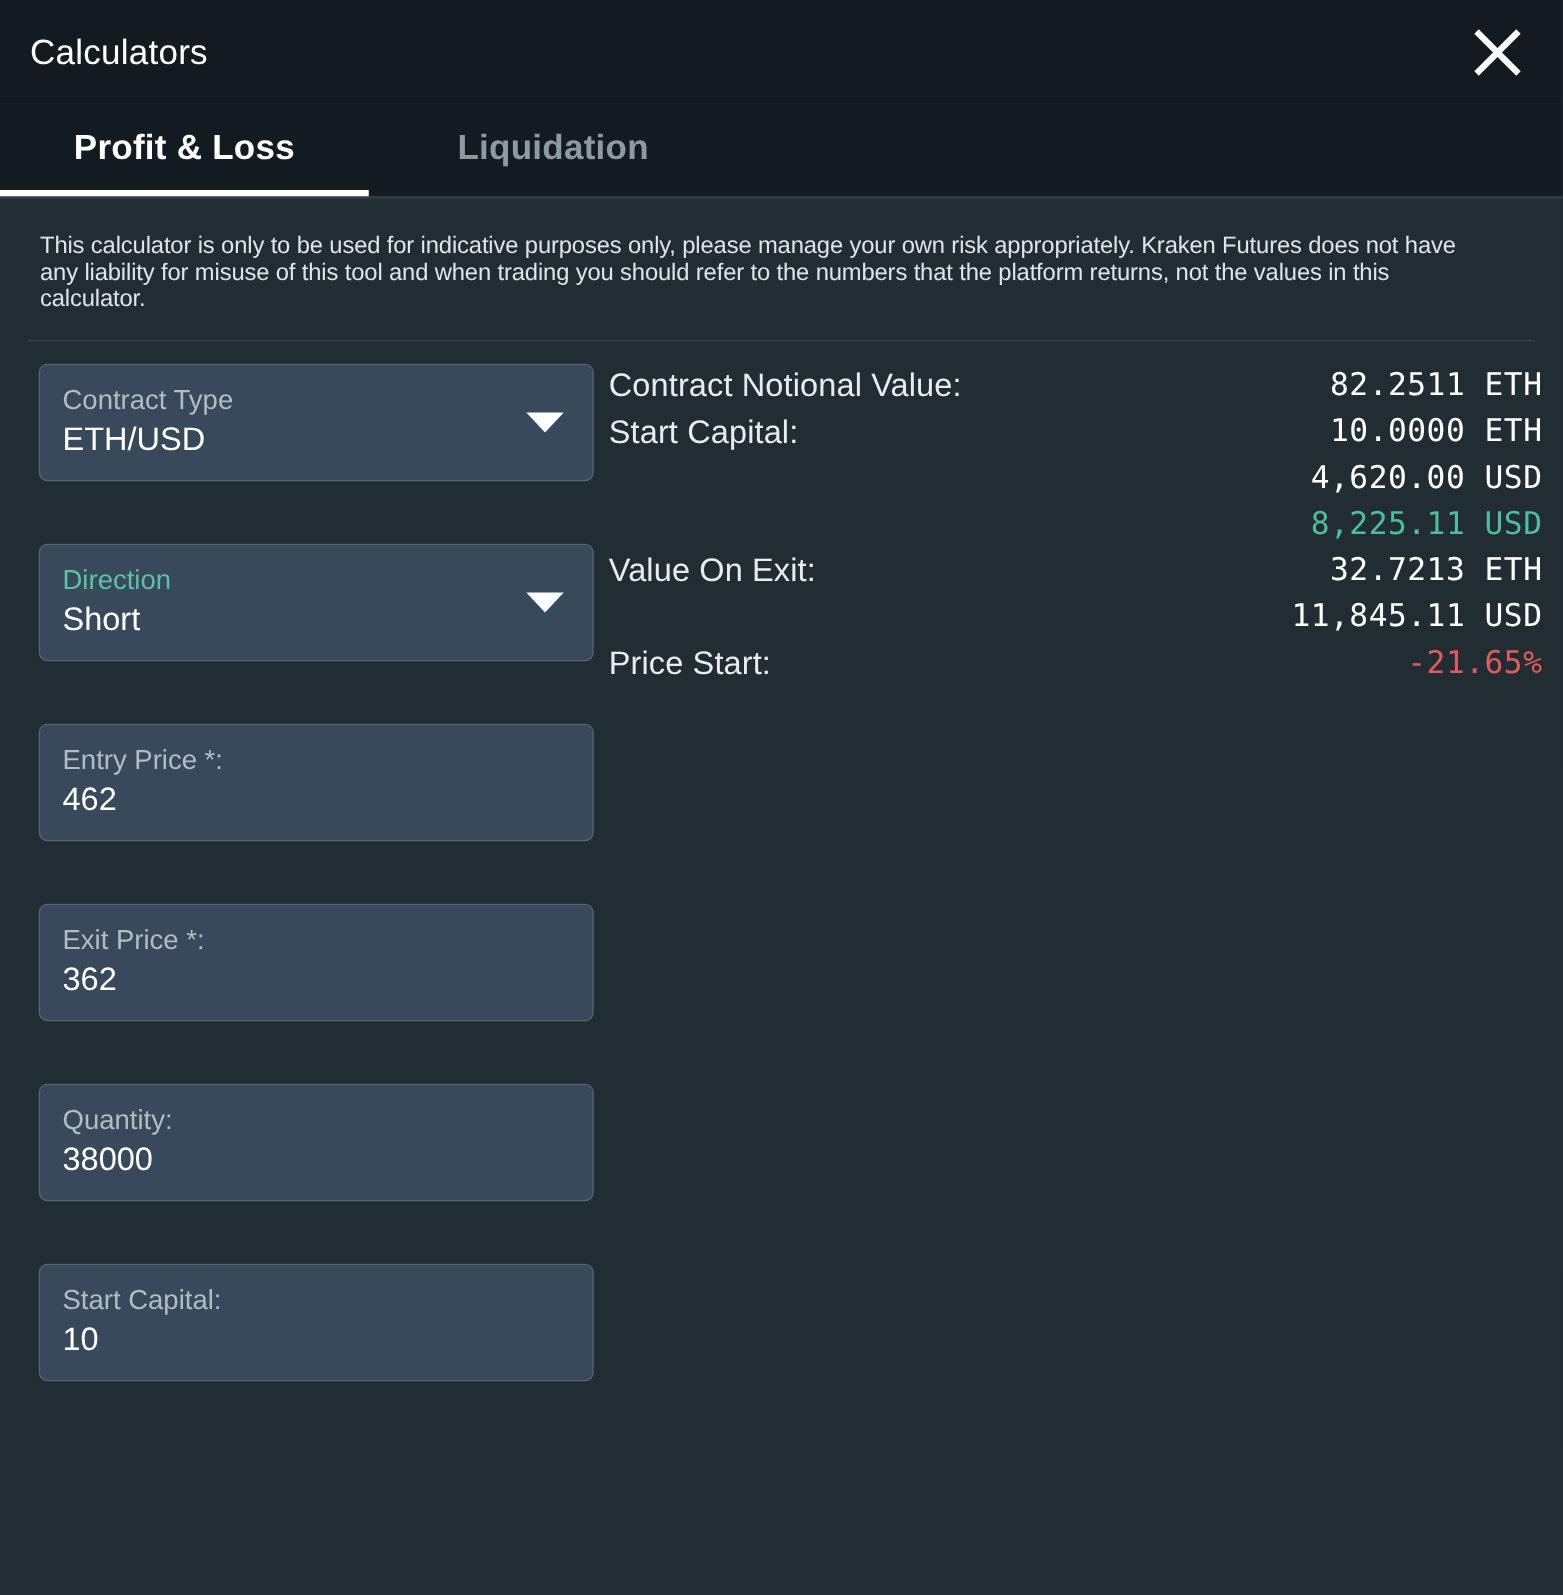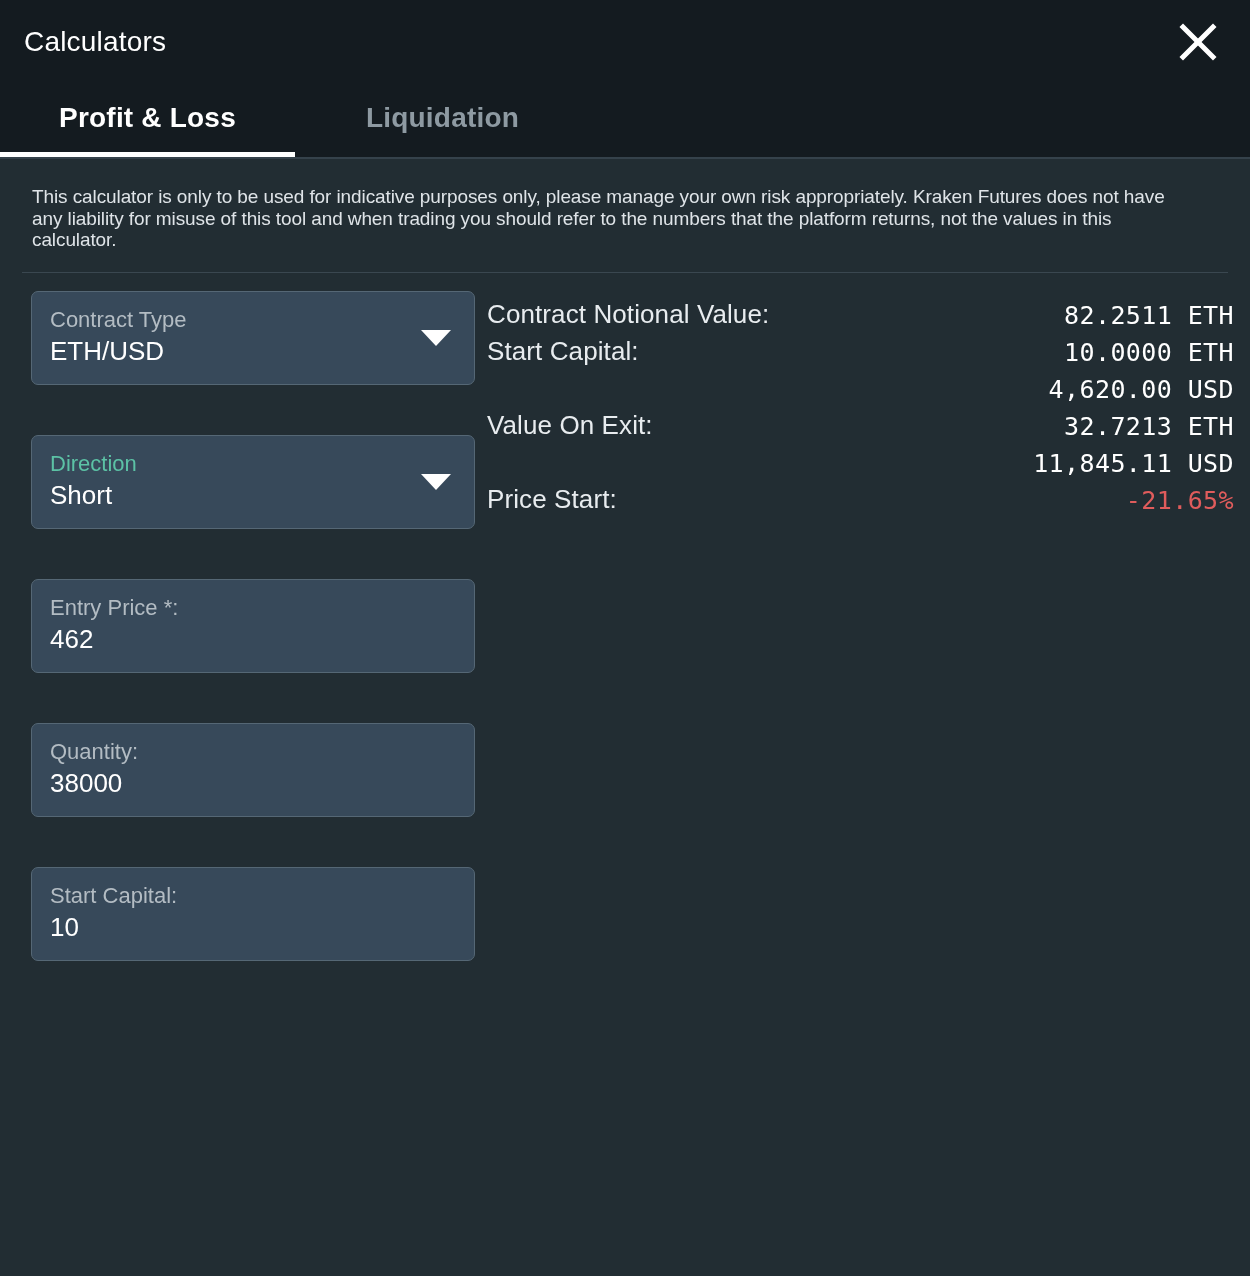--- a/index.html
+++ b/index.html
@@ -166,21 +166,21 @@
   
   .results-col {
     flex: 1 1 auto;
     padding-left: 12px;
     padding-right: 16px;
     padding-top: 2px;
   }
 
   .result-row {
     display: flex;
-    align-items: flex-end;
+    align-items: flex-start;
     justify-content: space-between;
     height: 37px;
   }
 
   .result-label {
     font-size: 26px;
     color: #e8ecef;
     white-space: nowrap;
     letter-spacing: 0.1px;
   }
@@ -239,20 +239,24 @@
           <span class="field-label accent">Direction</span>
           <span class="field-value">Short</span>
           <span class="caret"></span>
         </div>
 
         <div class="field">
           <span class="field-label">Entry Price *:</span>
           <span class="field-value">462</span>
         </div>
 
+        <div class="field">
+          <span class="field-label">Exit Price *:</span>
+          <span class="field-value">362</span>
+        </div>
 
         <div class="field">
           <span class="field-label">Quantity:</span>
           <span class="field-value">38000</span>
         </div>
 
         <div class="field">
           <span class="field-label">Start Capital:</span>
           <span class="field-value">10</span>
         </div>
@@ -270,20 +274,24 @@
           <span class="result-label">Start Capital:</span>
           <span class="result-value">10.0000 ETH</span>
         </div>
 
         <div class="result-row">
           <span class="result-label"></span>
           <span class="result-value">4,620.00 USD</span>
         </div>
 
 
+        <div class="result-row">
+          <span class="result-label"></span>
+          <span class="result-value pos">8,225.11 USD</span>
+        </div>
 
         <div class="result-row">
           <span class="result-label">Value On Exit:</span>
           <span class="result-value">32.7213 ETH</span>
         </div>
 
         <div class="result-row">
           <span class="result-label"></span>
           <span class="result-value">11,845.11 USD</span>
         </div>

